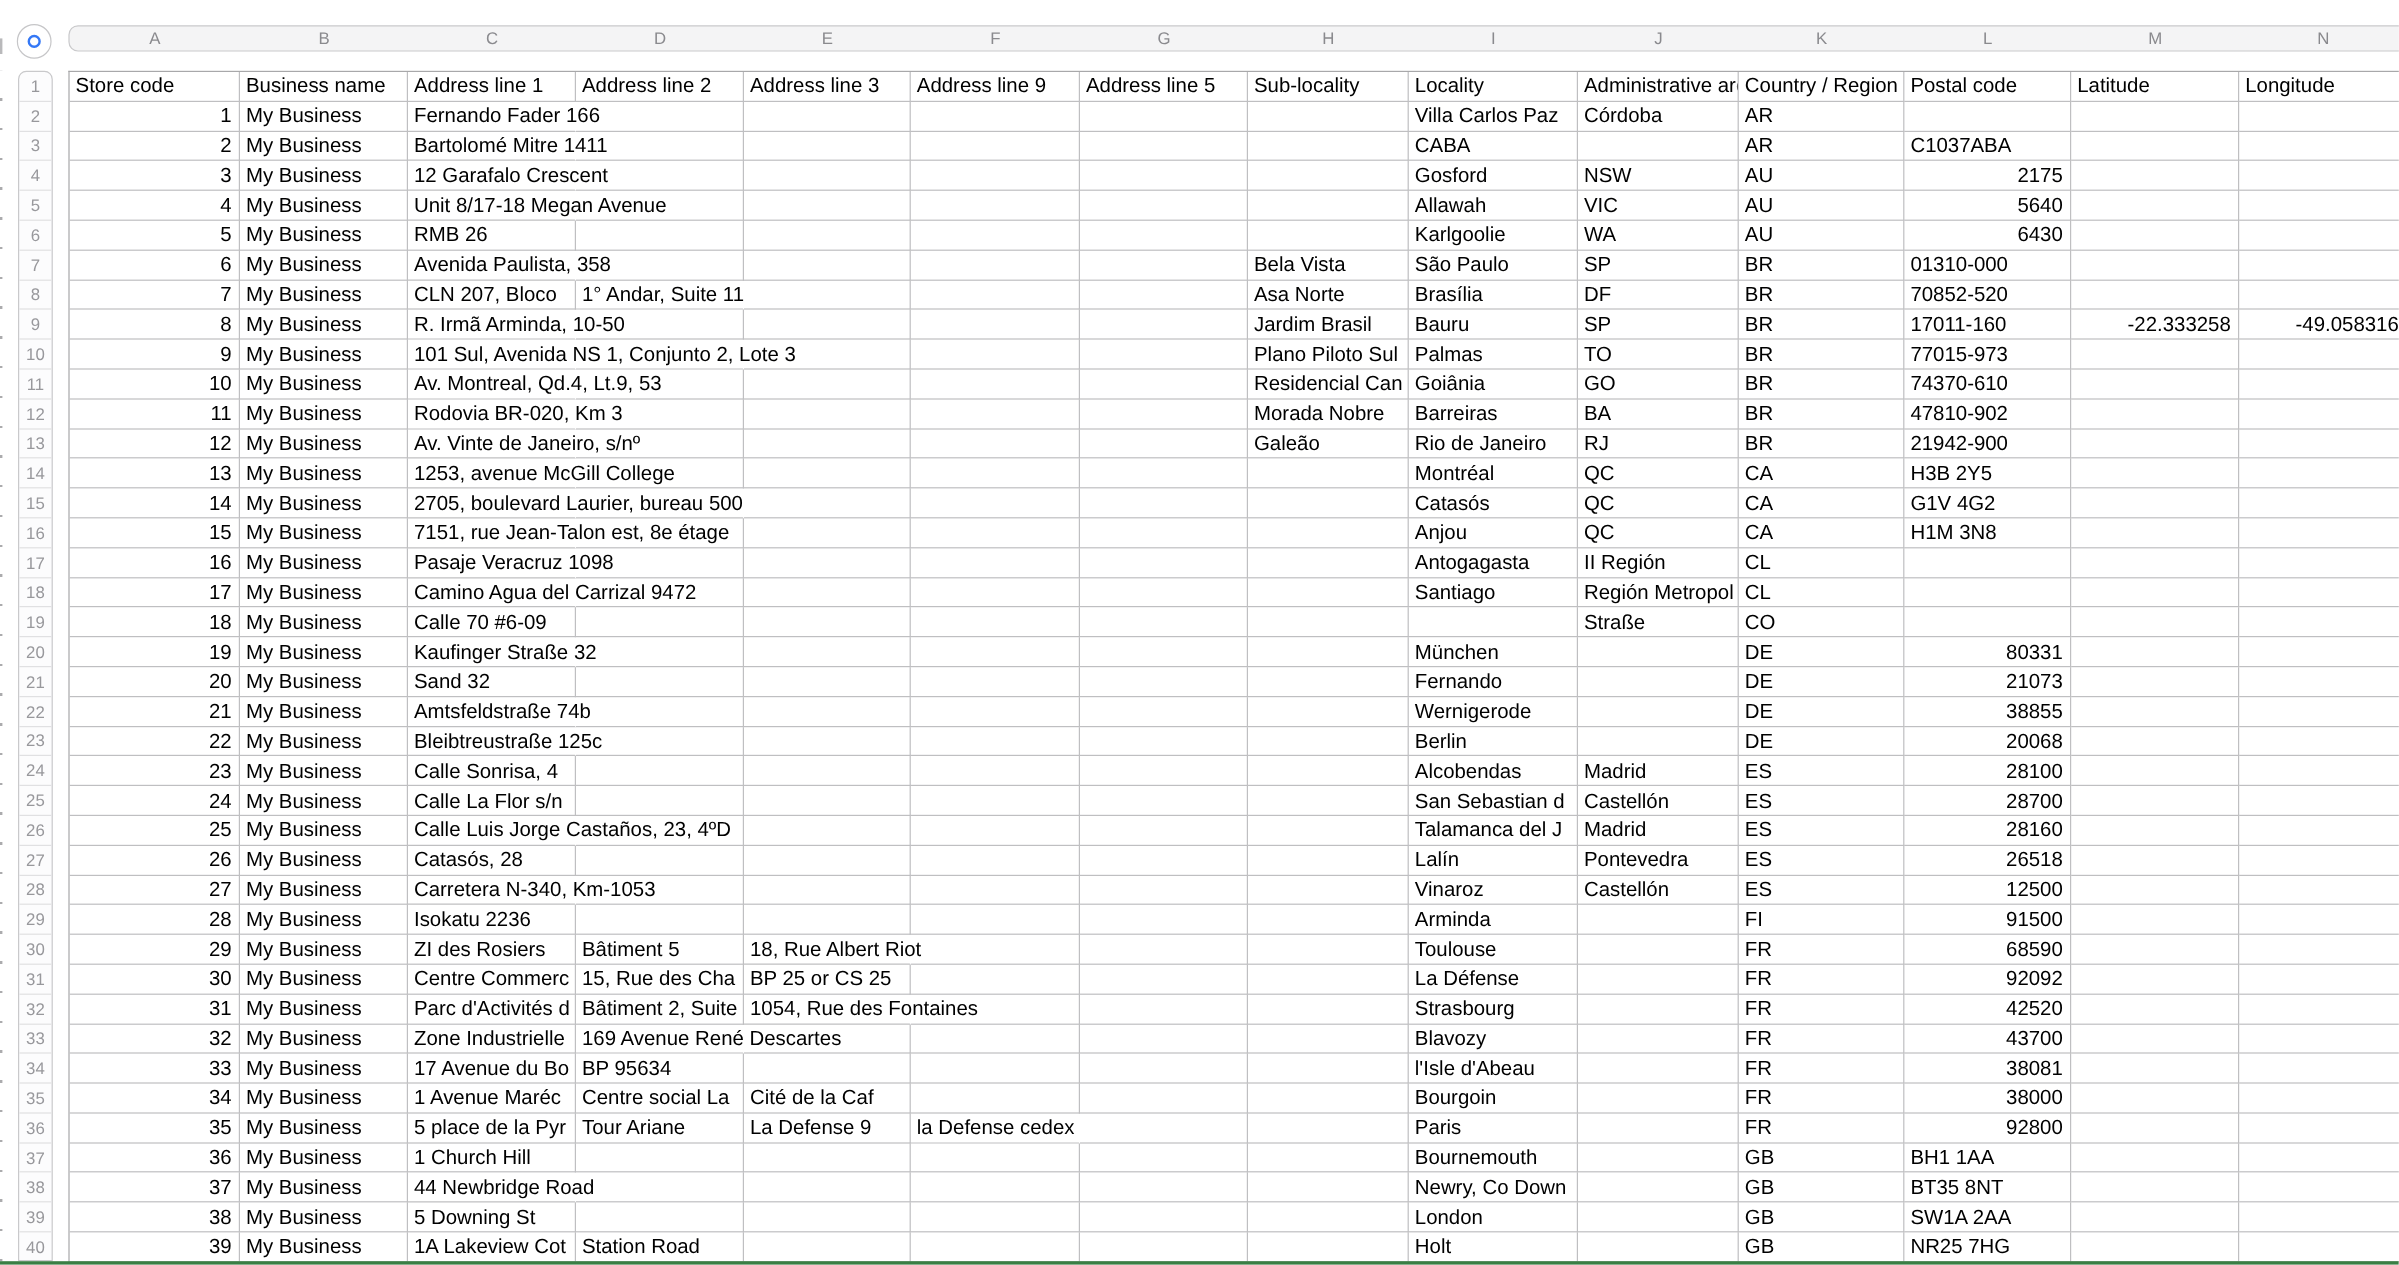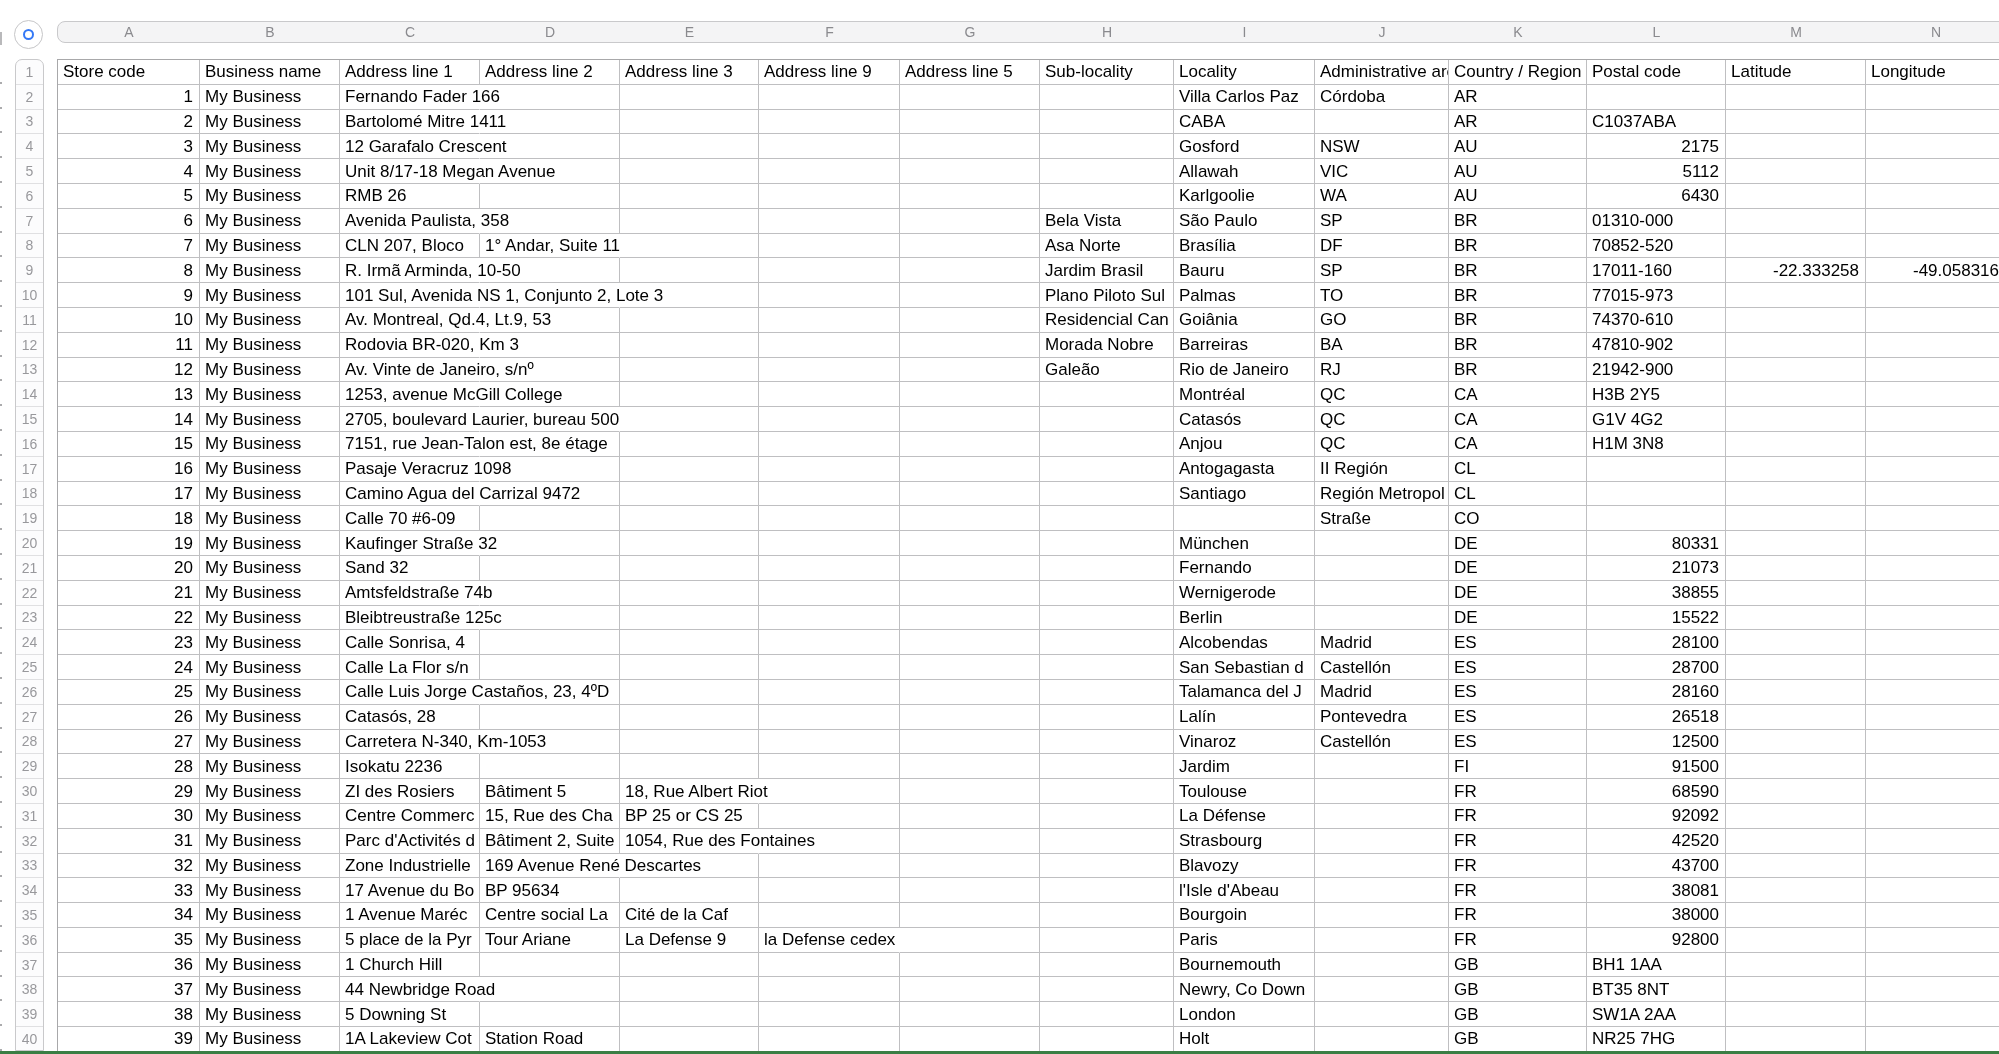--- a/index.html
+++ b/index.html
@@ -201,21 +201,21 @@
     <div class="cell">My Business</div>
     <div class="cell ovf noRight">Unit 8/17-18 Megan Avenue</div>
     <div class="cell"></div>
     <div class="cell"></div>
     <div class="cell"></div>
     <div class="cell"></div>
     <div class="cell"></div>
     <div class="cell">Allawah</div>
     <div class="cell">VIC</div>
     <div class="cell">AU</div>
-    <div class="cell num">5112</div>
+    <div class="cell num">5640</div>
     <div class="cell"></div>
     <div class="cell"></div>
     <div class="cell num">5</div>
     <div class="cell">My Business</div>
     <div class="cell">RMB 26</div>
     <div class="cell"></div>
     <div class="cell"></div>
     <div class="cell"></div>
     <div class="cell"></div>
     <div class="cell"></div>
@@ -453,21 +453,21 @@
     <div class="cell">My Business</div>
     <div class="cell ovf noRight">Bleibtreustraße 125c</div>
     <div class="cell"></div>
     <div class="cell"></div>
     <div class="cell"></div>
     <div class="cell"></div>
     <div class="cell"></div>
     <div class="cell">Berlin</div>
     <div class="cell"></div>
     <div class="cell">DE</div>
-    <div class="cell num">15522</div>
+    <div class="cell num">20068</div>
     <div class="cell"></div>
     <div class="cell"></div>
     <div class="cell num">23</div>
     <div class="cell">My Business</div>
     <div class="cell">Calle Sonrisa, 4</div>
     <div class="cell"></div>
     <div class="cell"></div>
     <div class="cell"></div>
     <div class="cell"></div>
     <div class="cell"></div>
@@ -534,21 +534,21 @@
     <div class="cell"></div>
     <div class="cell"></div>
     <div class="cell num">28</div>
     <div class="cell">My Business</div>
     <div class="cell">Isokatu 2236</div>
     <div class="cell"></div>
     <div class="cell"></div>
     <div class="cell"></div>
     <div class="cell"></div>
     <div class="cell"></div>
-    <div class="cell">Jardim</div>
+    <div class="cell">Arminda</div>
     <div class="cell"></div>
     <div class="cell">FI</div>
     <div class="cell num">91500</div>
     <div class="cell"></div>
     <div class="cell"></div>
     <div class="cell num">29</div>
     <div class="cell">My Business</div>
     <div class="cell">ZI des Rosiers</div>
     <div class="cell">Bâtiment 5</div>
     <div class="cell ovf noRight">18, Rue Albert Riot</div>

